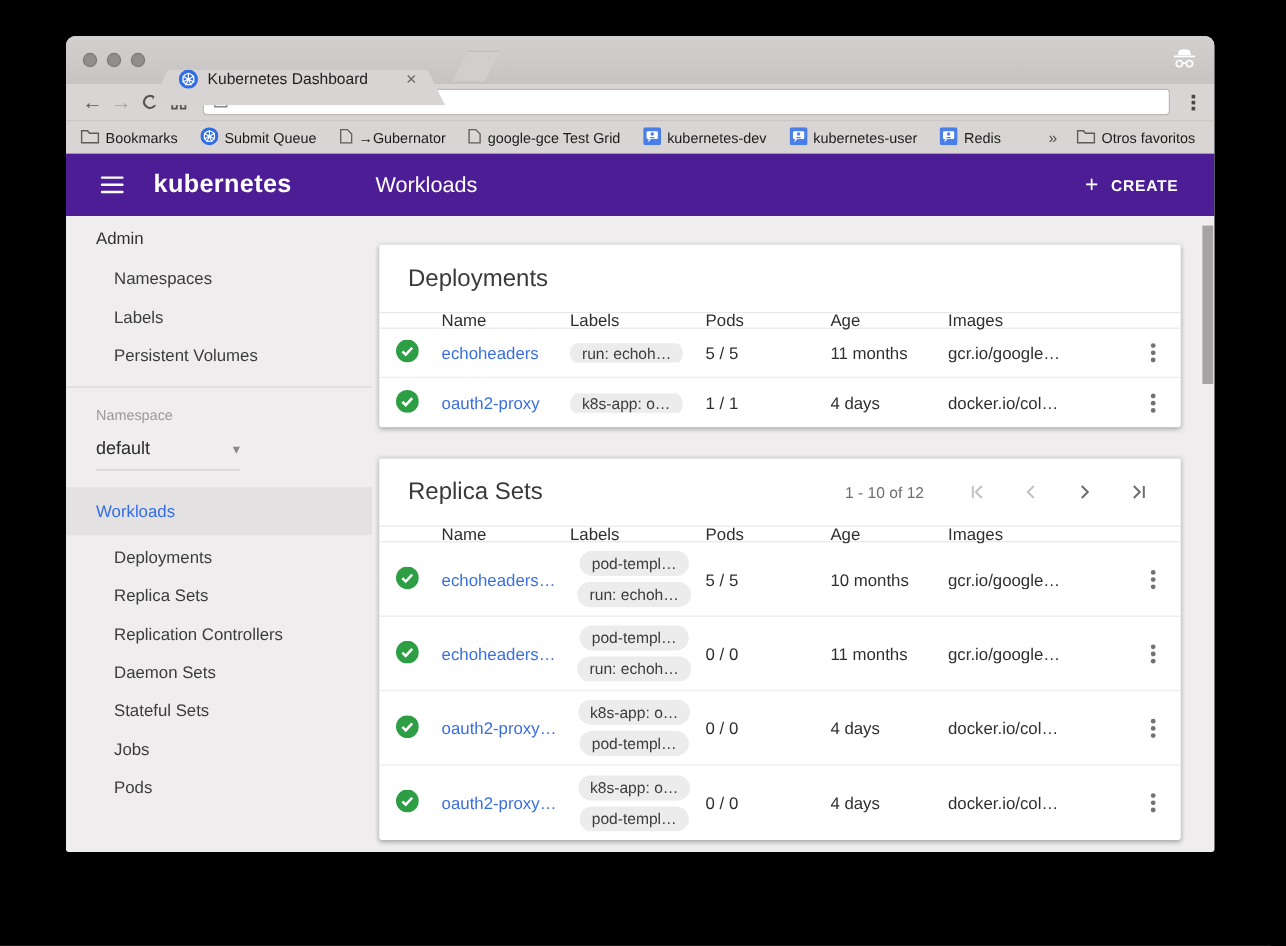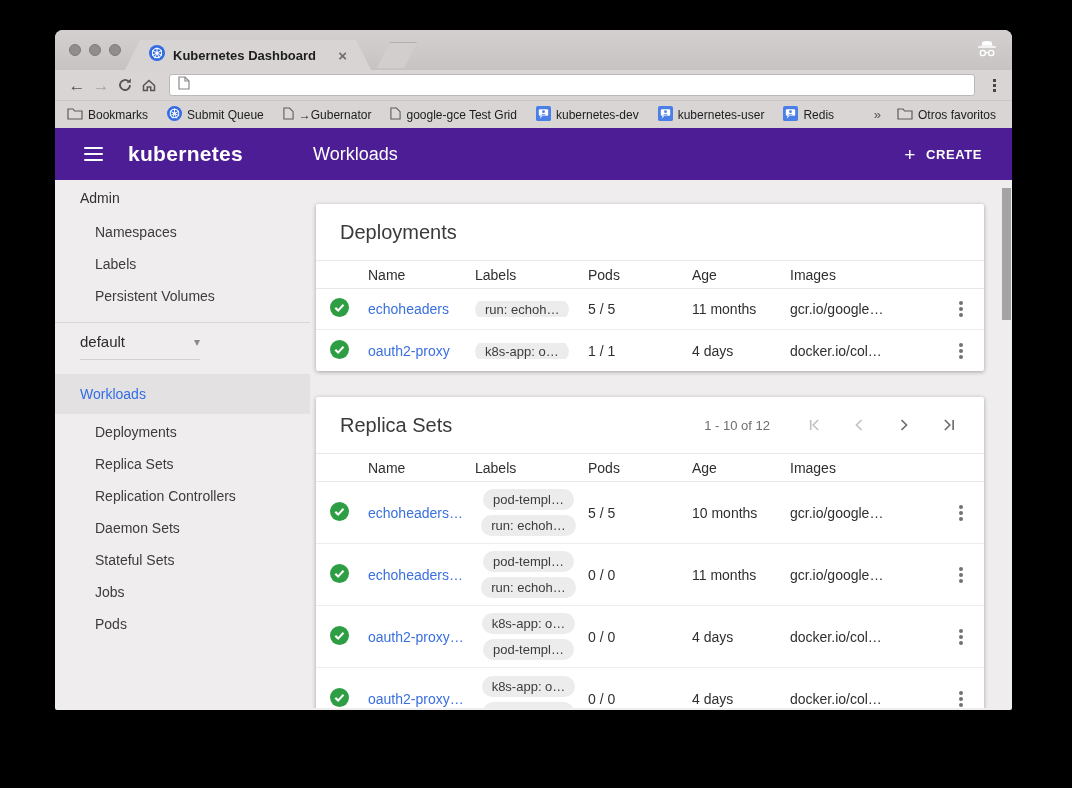--- a/index.html
+++ b/index.html
@@ -5,23 +5,23 @@
   * { margin:0; padding:0; box-sizing:border-box; }
   html,body { background:#000; font-family:"Liberation Sans","DejaVu Sans",sans-serif; }
   .stage { position:relative; width:1072px; height:788px; background:#000; overflow:hidden; }
   .window { position:absolute; left:55px; top:30px; width:957px; height:680px;
             border-radius:8px 8px 2px 2px; overflow:hidden; background:#efedee; }
 
   
   .titlebar { position:relative; height:40px; background:linear-gradient(#d4d0d0,#c7c3c3); }
   .traffic { position:absolute; top:14px; left:14px; display:flex; gap:8px; }
   .traffic i { width:12px; height:12px; border-radius:50%; background:#918d8d; border:1px solid #7e7a7a; }
-  .tab { position:absolute; left:70px; top:10px; width:246px; height:30px; background:#d8d4d4;
+  .tab { position:absolute; left:70px; top:28px; width:246px; height:30px; background:#d8d4d4;
          clip-path:polygon(15px 0, calc(100% - 15px) 0, 100% 100%, 0 100%);
-         display:flex; align-items:center; padding:0 24px;font-weight:bold; }
+         display:flex; padding:0 24px; }
   .tab-title { font-size:13px; color:#1d1d1d; margin-left:8px; flex:1; white-space:nowrap; overflow:hidden; }
   .tab-close { font-size:15px; color:#6f6b6b; margin-left:8px; cursor:default; }
   .newtab { position:absolute; left:322px; top:12px; width:40px; height:26px; background:#d2cece;
             clip-path:polygon(13px 0, 100% 0, calc(100% - 13px) 100%, 0 100%); border-top:1px solid #b5b1b1; }
   .incog { position:absolute; right:14px; top:9px; }
 
   .toolbar { height:30px; background:#d9d5d5; display:flex; align-items:center; padding:0 10px; }
   .navbtn { width:24px; text-align:center; font-size:17px; color:#575353; line-height:1; }
   .navbtn.disabled { color:#a7a3a3; }
   .navbtn.svgbtn { display:flex; justify-content:center; align-items:center; }
@@ -68,21 +68,21 @@
   .card { background:#fff; border-radius:2px; box-shadow:0 1px 4px rgba(0,0,0,.32); }
   .card + .card { margin-top:26px; }
   .card-head { height:56px; display:flex; align-items:center; padding:0 24px; }
   .card-title { font-size:20px; color:#3a3a3a; flex:1; }
   .pager { display:flex; align-items:center; gap:23px; }
   .pg-text { font-size:13px; color:#6e6e6e; margin-right:10px; }
   .pg-btn { display:flex; align-items:center; justify-content:center; width:22px; height:22px; }
 
   .trow, .thead { display:grid; grid-template-columns:46px 107px 113px 104px 98px 1fr 47px;
                   align-items:center; }
-  .thead { height:29px; border-top:1px solid #e8e8e8; border-bottom:1px solid #e8e8e8;
+  .thead { height:14px; border-top:1px solid #e8e8e8; border-bottom:1px solid #e8e8e8;
            font-size:13px; color:#8f8d8d; }
   .thead .cell { padding-left:6px; }
   .trow { border-bottom:1px solid #eeecec; }
   .d-row { height:41px; }
   .r-row { height:62px; }
   .trow:last-child { border-bottom:none; }
   .cell { font-size:14px; color:#2f2f2f; padding-left:6px; white-space:nowrap; overflow:hidden; }
   .c-icon { display:flex; justify-content:center; padding-left:0; }
   .link { color:#3a6fdf; text-decoration:none; cursor:pointer; }
   .chips { display:flex; flex-direction:column; align-items:center; gap:5px; }
@@ -258,20 +258,21 @@
   </div>
 
   <div class="main">
 
     <div class="sidebar">
       <div class="side-header">Admin</div>
       <div class="side-item">Namespaces</div>
       <div class="side-item">Labels</div>
       <div class="side-item">Persistent Volumes</div>
       <div class="side-divider"></div>
+      <div class="ns-label">Namespace</div>
       <div class="ns-select">
         <span>default</span>
         <span class="ns-arrow">▾</span>
       </div>
       <div class="side-selected">Workloads</div>
       <div class="side-group">
         <div class="side-item">Deployments</div>
         <div class="side-item">Replica Sets</div>
         <div class="side-item">Replication Controllers</div>
         <div class="side-item">Daemon Sets</div>

